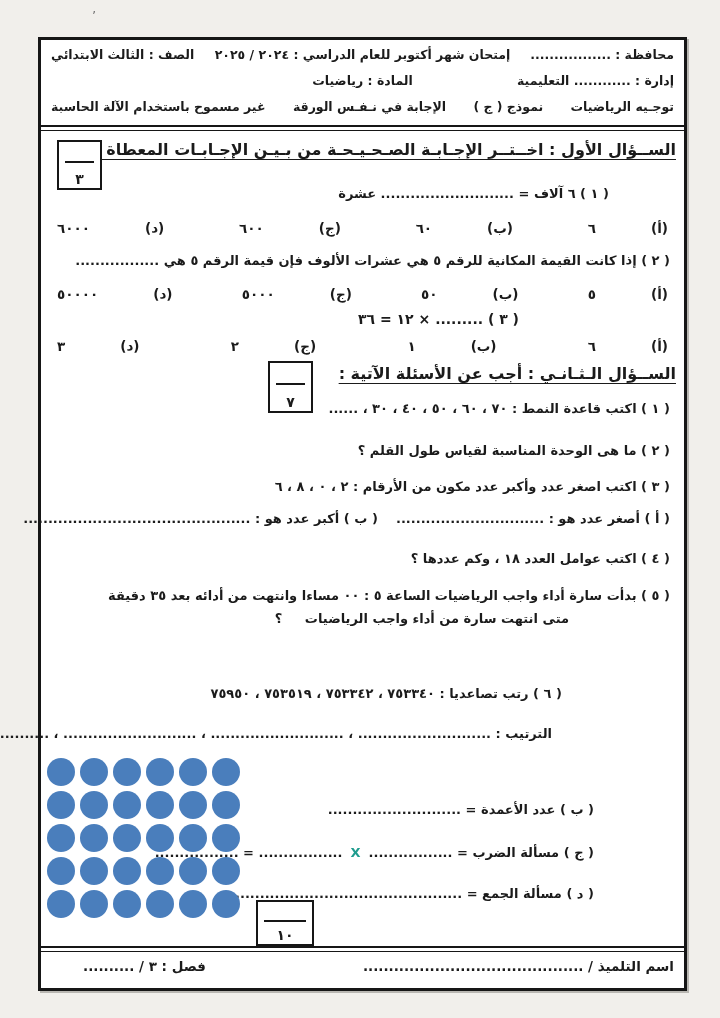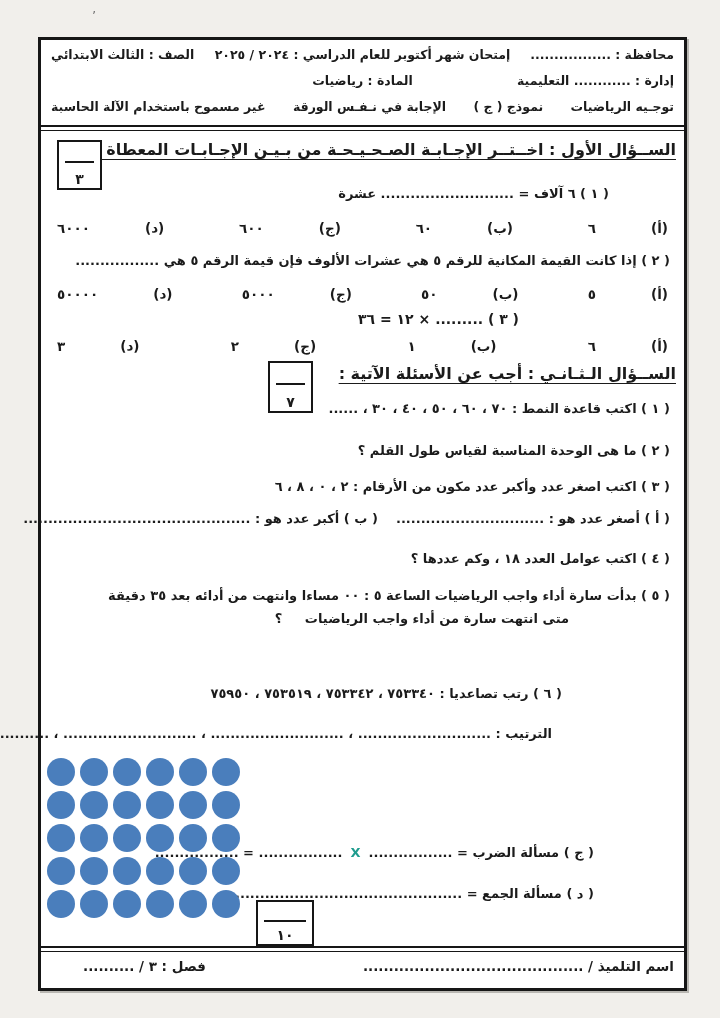--- a/index.html
+++ b/index.html
@@ -145,20 +145,21 @@
   <div class="hline" style="top:361px;right:14px;margin-left:44px;">( ١ )  اكتب قاعدة النمط :  ٧٠ ، ٦٠ ، ٥٠ ، ٤٠ ، ٣٠ ، ......</div>
   <div class="hline" style="top:403px;right:14px;">( ٢ ) ما هى الوحدة المناسبة لقياس طول القلم ؟</div>
   <div class="hline" style="top:439px;right:14px;">( ٣ ) اكتب اصغر عدد وأكبر عدد  مكون من الأرقام :  ٢ ، ٠ ، ٨ ، ٦</div>
   <div class="hline" style="top:471px;right:14px;">( أ )  أصغر عدد هو : ..............................&nbsp;&nbsp;&nbsp;&nbsp;( ب ) أكبر عدد هو : ..............................................</div>
   <div class="hline" style="top:511px;right:14px;">( ٤ )   اكتب عوامل العدد ١٨ ، وكم عددها ؟</div>
   <div class="hline" style="top:548px;right:14px;">( ٥ )  بدأت سارة أداء واجب الرياضيات  الساعة  ٥ : ٠٠  مساءا   وانتهت من أدائه بعد  ٣٥   دقيقة</div>
   <div class="hline" style="top:571px;right:115px;">متى انتهت سارة من أداء واجب الرياضيات&nbsp;&nbsp;&nbsp;&nbsp;&nbsp;؟</div>
   <div class="hline" style="top:646px;right:122px;">( ٦ ) رتب تصاعديا :  ٧٥٣٣٤٠ ، ٧٥٣٣٤٢ ،  ٧٥٣٥١٩ ، ٧٥٩٥٠</div>
   <div class="hline" style="top:686px;right:132px;">الترتيب : ........................... ، ........................... ، ........................... ، ...........................</div>
 
+  <div class="hline" style="top:762px;right:90px;">( ب )   عدد الأعمدة = ...........................</div>
   <div class="hline mulrow" style="top:805px;right:90px;">
     <span>( ج )   مسألة الضرب = .................</span>
     <span style="color: rgb(31, 156, 142);">X</span>
     <span>................. = .................</span>
   </div>
   <div class="hline" style="top:846px;right:90px;">( د )   مسألة الجمع = ...............................................</div>
 
   <div class="dots-grid" style="left:6px;top:718px;">
       <div class="dot" style="background: rgb(74, 126, 188);"></div>
       <div class="dot" style="background: rgb(74, 126, 188);"></div>

